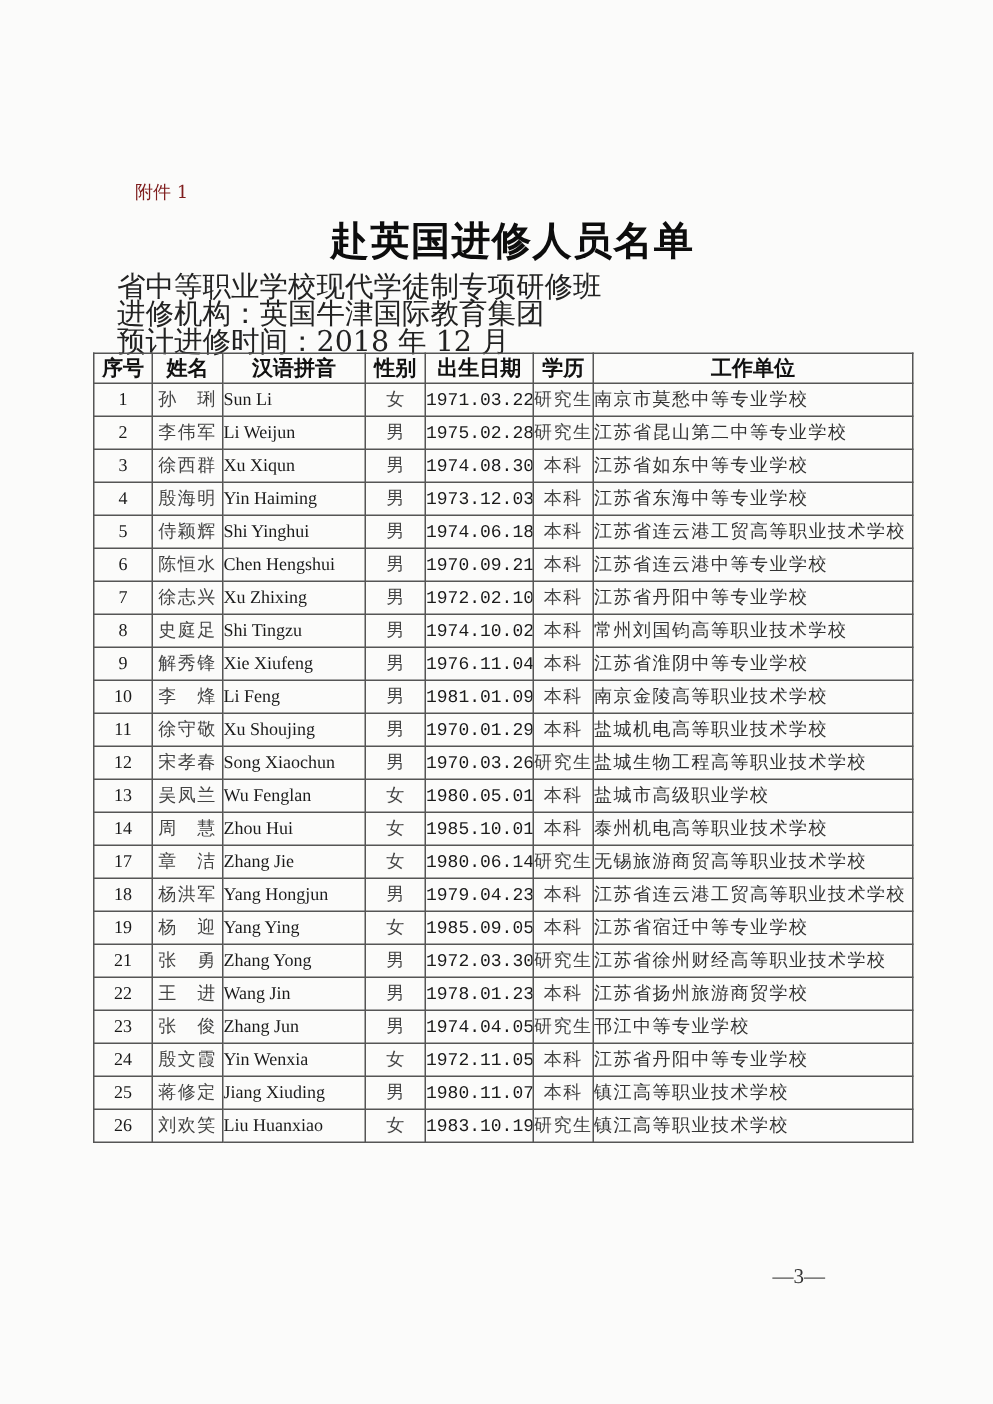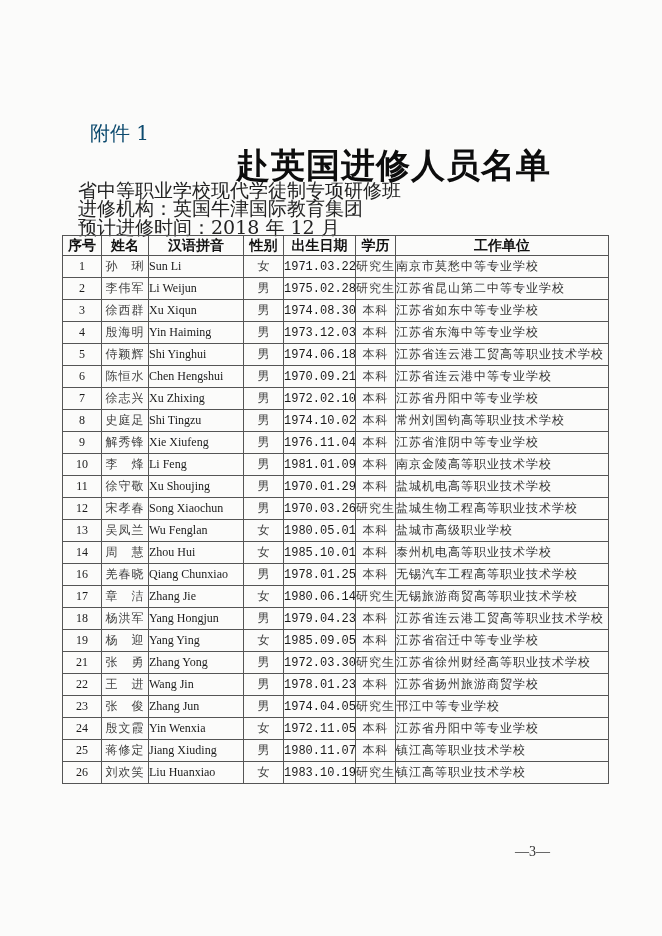--- a/index.html
+++ b/index.html
@@ -4,25 +4,25 @@
 <style>
   html, body { margin: 0; padding: 0; }
   body {
     width: 662px; height: 936px; position: relative; overflow: hidden;
     background: #fbfbfa;
     font-family: "DejaVu Serif", "Liberation Serif", serif;
     color: #1a1a1a;
   }
   .attach {
     position: absolute; left: 90px; top: 120px;
-    font-size: 20px; color: #0c4a6e;
+    font-size: 12px; color: #7f1d1d;
   }
   .title {
-    position: absolute; left: 236px; top: 143px;
-    font-size: 34px; font-weight: bold; letter-spacing: 1px; color: #0d0d0d;
+    position: absolute; left: 220px; top: 143px;
+    font-size: 26px; font-weight: bold; letter-spacing: 1px; color: #0d0d0d;
     font-family: "DejaVu Sans", sans-serif;
   }
   .subline {
     position: absolute; left: 78px; font-size: 19px; color: #222;
   }
   .sub1 { top: 178px; }
   .sub2 { top: 196px; }
   .sub3 { top: 215px; }
   table.roster {
     position: absolute; left: 62px; top: 235px;
@@ -202,29 +202,20 @@
       <tr>
         <td class="c-no">14</td>
         <td class="c-name">周　慧</td>
         <td class="c-py">Zhou Hui</td>
         <td class="c-sex">女</td>
         <td class="c-dob">1985.10.01</td>
         <td class="c-edu">本科</td>
         <td class="c-unit">泰州机电高等职业技术学校</td>
       </tr>
       <tr>
-        <td class="c-no">16</td>
-        <td class="c-name">羌春晓</td>
-        <td class="c-py">Qiang Chunxiao</td>
-        <td class="c-sex">男</td>
-        <td class="c-dob">1978.01.25</td>
-        <td class="c-edu">本科</td>
-        <td class="c-unit">无锡汽车工程高等职业技术学校</td>
-      </tr>
-      <tr>
         <td class="c-no">17</td>
         <td class="c-name">章　洁</td>
         <td class="c-py">Zhang Jie</td>
         <td class="c-sex">女</td>
         <td class="c-dob">1980.06.14</td>
         <td class="c-edu">研究生</td>
         <td class="c-unit">无锡旅游商贸高等职业技术学校</td>
       </tr>
       <tr>
         <td class="c-no">18</td>

